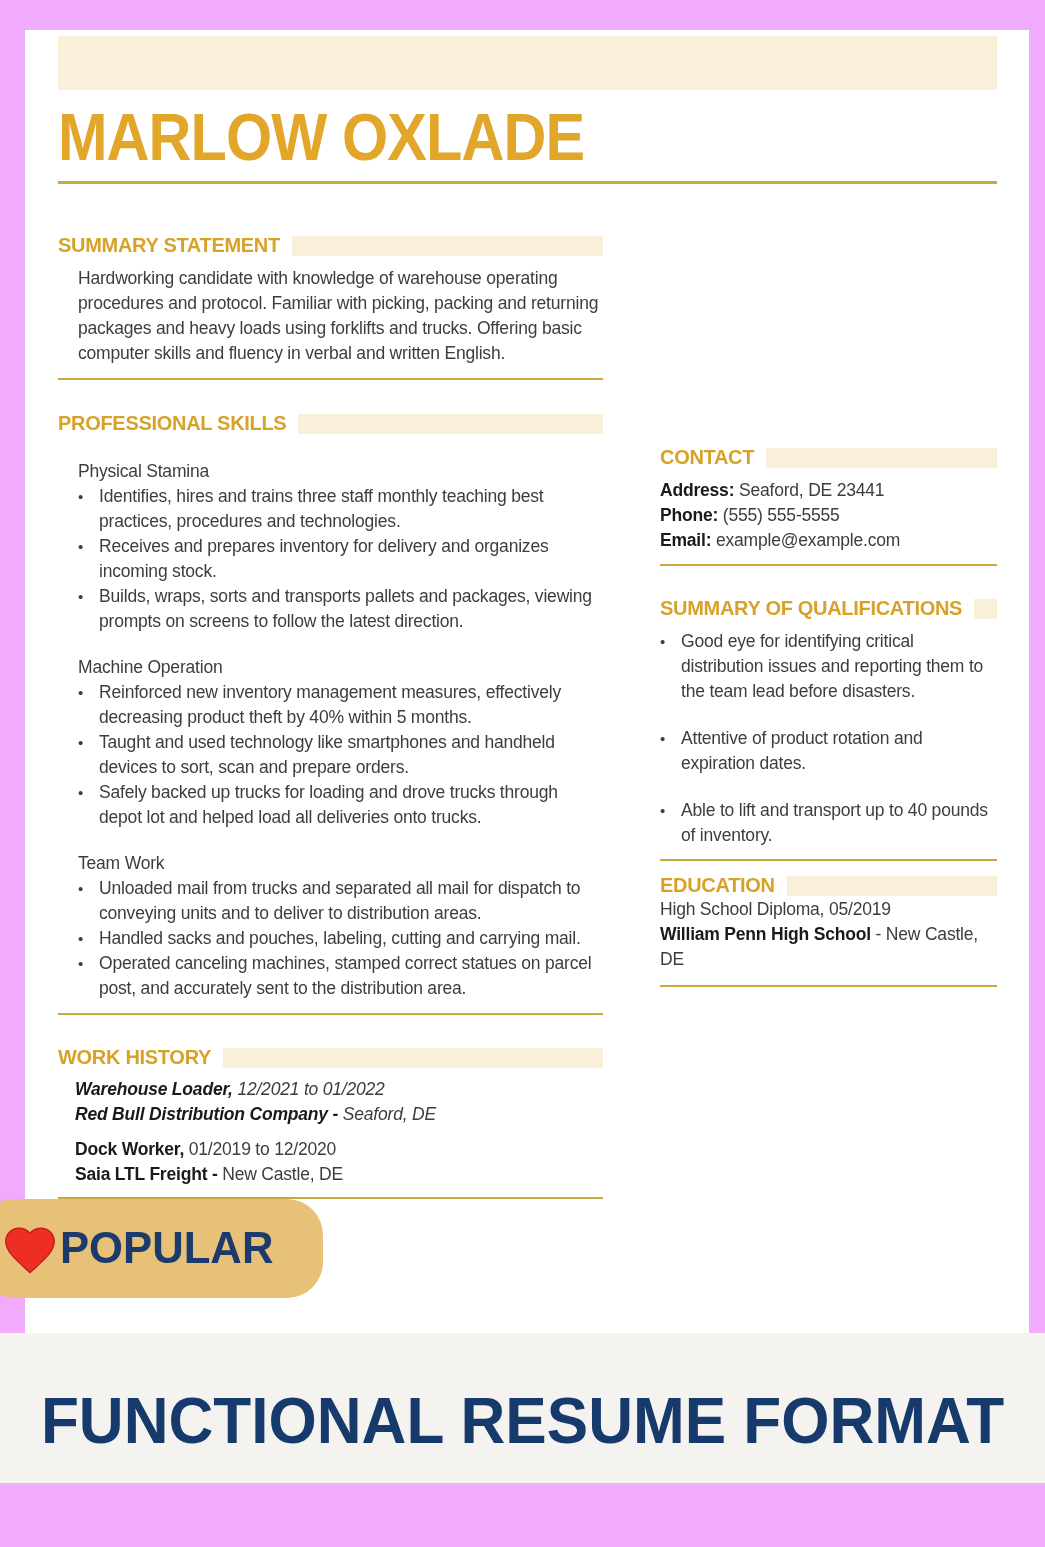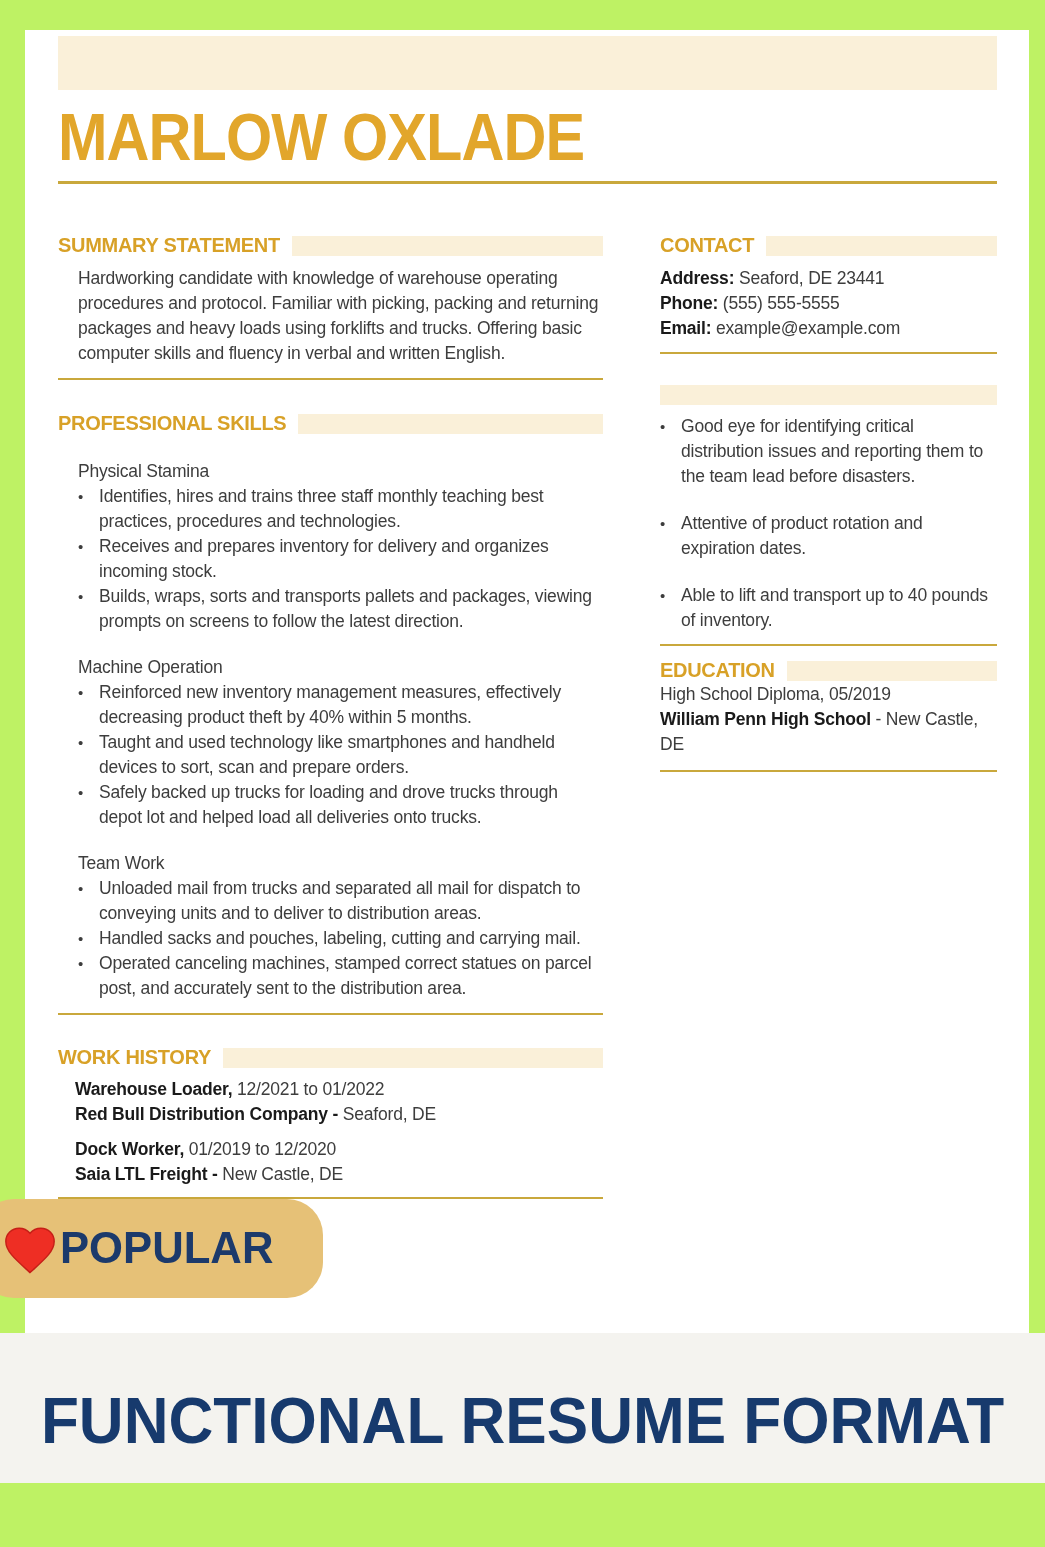--- a/index.html
+++ b/index.html
@@ -1,21 +1,21 @@
 <!DOCTYPE html>
 <html><head>
 <meta charset="utf-8">
 <style>
   * { margin:0; padding:0; box-sizing:border-box; }
   html,body { background:#cfc9bd; }
   .canvas {
     position:relative;
     width:1045px; height:1547px;
     margin:0 auto;
-    background:#bef264;
+    background:#f0abfc;
     overflow:hidden;
     font-family:"Liberation Sans","DejaVu Sans",sans-serif;
   }
 
   
   .page {
     position:absolute; left:25px; top:30px;
     width:1004px; height:1303px;
     background:#ffffff;
     padding:6px 32px 0 33px;
@@ -26,21 +26,21 @@
     margin-top:14px;
     font-size:66px; font-weight:800; line-height:1.0;
     color:#e2a62b;
     letter-spacing:-1px;
     transform:scaleX(0.90); transform-origin:left center;
     white-space:nowrap;
   }
   .name-rule { margin-top:11px; height:3px; background:#c9a83c; }
 
   
-  .columns { display:flex; gap:57px; margin-top:50px; }
+  .columns { display:flex; gap:57px; margin-top:50px;align-items:center; }
   .col-left  { width:545px; }
   .col-right { width:337px; }
 
   .sec-head { display:flex; align-items:center; gap:12px; }
   .sec-title {
     font-size:20px; font-weight:800; color:#d8a127;
     letter-spacing:-0.3px; white-space:nowrap;
   }
   .sec-bar { flex:1 1 auto; height:20px; background:#faf0d9; min-width:22px; }
   .sec-rule { height:2px; background:#c9a83c; }
@@ -55,21 +55,21 @@
   .group-title { margin-top:21px; }
   .group-title.first { margin-top:0; }
   .li { display:flex; }
   .li .dot { width:21px; flex:0 0 21px; color:#3d3d3d; font-size:15px; line-height:25px; }
   .li .li-text { flex:1; }
   .skills-rule { margin-top:12px; }
 
   .wh-head { margin-top:31px; }
   .wh-entries { padding-left:17px; margin-top:8px; }
   .wh-job { margin-top:10px; }
-  .wh-job.first { margin-top:0; }
+  .wh-job.first { margin-top:0;font-style:italic; }
   .wh-rule { margin-top:10px; }
 
   .contact-lines { margin-top:9px; }
   .contact-rule { margin-top:11px; }
 
   .quals-head { margin-top:31px; }
   .quals-list { margin-top:9px; }
   .quals-list .li { margin-top:22px; }
   .quals-list .li.first { margin-top:0; }
   .quals-rule { margin-top:11px; }
@@ -209,20 +209,21 @@
           <span class="sec-bar"></span>
         </div>
         <div class="contact-lines body-text">
           <div><span class="b">Address:</span><span> Seaford, DE 23441</span></div>
           <div><span class="b">Phone:</span><span> (555) 555-5555</span></div>
           <div><span class="b">Email:</span><span> example@example.com</span></div>
         </div>
         <div class="sec-rule contact-rule"></div>
 
         <div class="sec-head quals-head">
+          <span class="sec-title">SUMMARY OF QUALIFICATIONS</span>
           <span class="sec-bar"></span>
         </div>
         <div class="quals-list body-text">
           <div class="li first">
             <span class="dot">•</span>
             <span class="li-text">Good eye for identifying critical distribution issues and reporting them to the team lead before disasters.</span>
           </div>
           <div class="li">
             <span class="dot">•</span>
             <span class="li-text">Attentive of product rotation and expiration dates.</span>

